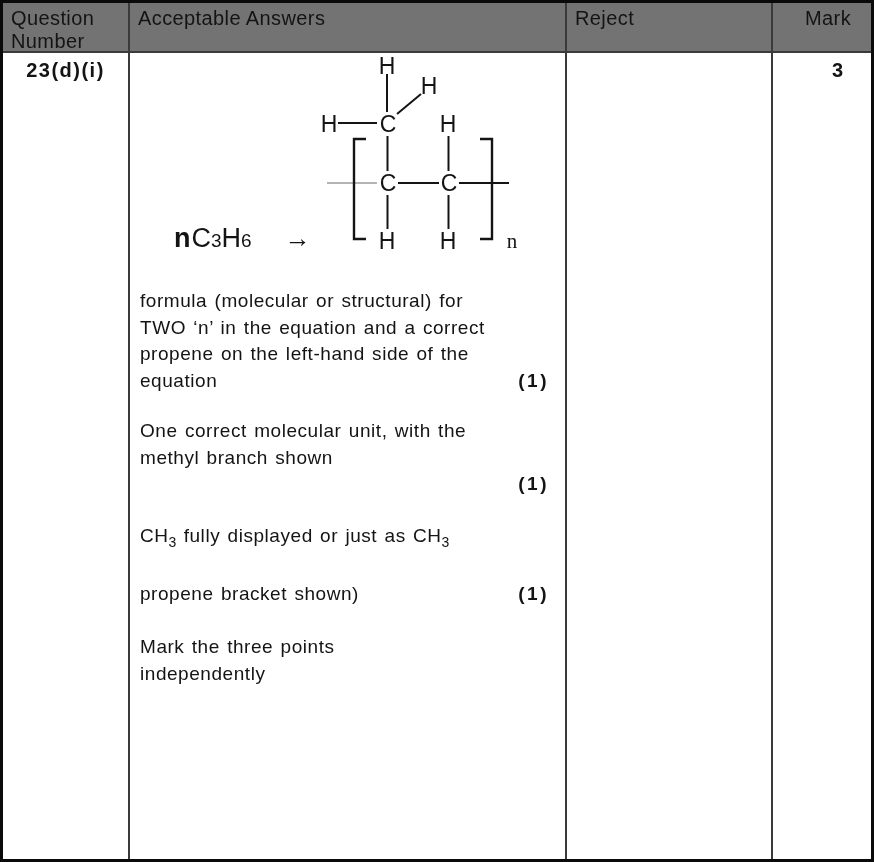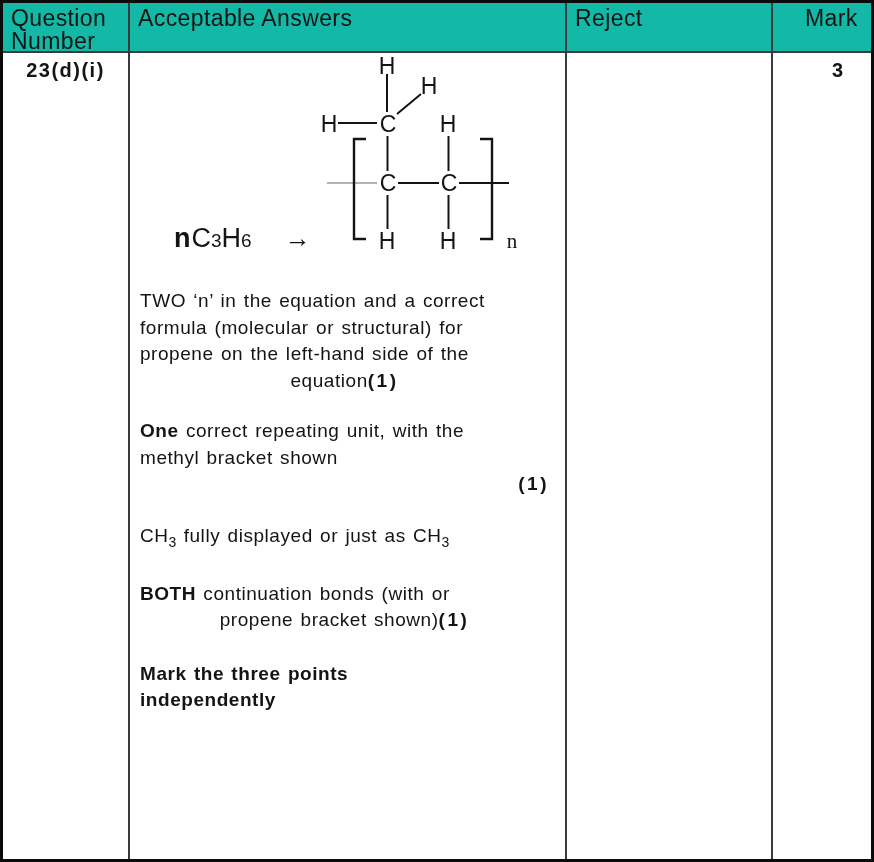--- a/index.html
+++ b/index.html
@@ -10,22 +10,22 @@
     background:#fff; border:3px solid #0a0a0a; overflow:hidden;
   }
   .grid {
     display:grid; width:100%; height:100%;
     grid-template-columns:127px 437px 206px auto;
     grid-template-rows:50px auto;
   }
   .cell { border-right:2px solid #3a3a3a; }
   .cell:nth-child(4n) { border-right:none;padding-left:32px; }
   .hcell {
-    background:#14b8a6; border-bottom:2px solid #3a3a3a;
-    font-size:23px; line-height:23px; padding:4px 8px; letter-spacing:0.4px;
+    background:#737373; border-bottom:2px solid #3a3a3a;
+    font-size:20px; line-height:23px; padding:4px 8px; letter-spacing:0.4px;
   }
   .body-cell { background:#fff; position:relative; }
   .qnum {
     font-weight:bold; font-size:20px; padding:6px 8px; letter-spacing:1.5px;text-align:center;
   }
   .mark-val {
     font-weight:bold; font-size:20px; text-align:center; padding-top:6px; letter-spacing:1px;
   }
   
   .equation {
@@ -41,23 +41,23 @@
     font-family:"Liberation Sans", sans-serif; font-size:23px; fill:#141414;
   }
   .structure text.rep-n { font-family:"Liberation Serif", serif; font-size:21px; }
   
   .answers-text {
     position:absolute; left:10px; top:235px; width:409px;
     font-size:19px; letter-spacing:0.55px; word-spacing:1.5px;
   }
   .para { margin:0 0 24px 0; }
   .line { line-height:26.5px; min-height:26.5px; }
-  .line.split { display:flex; justify-content:center; }
+  .line.split { display:flex; justify-content:space-between; }
   .line.right { text-align:right; }
-  .b { font-weight:bold; }
+  .b { font-weight:normal; }
   .pt-mark { font-weight:bold; letter-spacing:2.5px; }
   .answers-text sub { font-size:14px; letter-spacing:0; }
   .mb25 { margin-bottom:25px; } .mb26 { margin-bottom:26px; }
   .mb27 { margin-bottom:27px; } .mb23 { margin-bottom:23px; } .mb0 { margin-bottom:8px; }
 </style>
 </head>
 <body>
 
 <div class="page">
   <div class="grid">
@@ -102,50 +102,47 @@
         <text x="72" y="128" text-anchor="middle" dominant-baseline="central">C</text>
         <text x="133" y="128" text-anchor="middle" dominant-baseline="central">C</text>
         <text x="71" y="186" text-anchor="middle" dominant-baseline="central">H</text>
         <text x="132" y="186" text-anchor="middle" dominant-baseline="central">H</text>
         <text x="196" y="186" class="rep-n" text-anchor="middle" dominant-baseline="central">n</text>
       </svg>
 
       <div class="answers-text">
 
         <div class="para">
+          <div class="line">formula (molecular or structural) for</div>
           <div class="line">TWO ‘n’ in the equation and a correct</div>
-          <div class="line">formula (molecular or structural) for</div>
           <div class="line">propene on the left-hand side of the</div>
           <div class="line split">
             <span>equation</span>
             <span class="pt-mark">(1)</span>
           </div>
         </div>
 
         <div class="para mb25">
           <div class="line">
-            <span class="b">One</span><span> correct repeating unit, with the</span>
+            <span class="b">One</span><span> correct molecular unit, with the</span>
           </div>
-          <div class="line">methyl bracket shown</div>
+          <div class="line">methyl branch shown</div>
           <div class="line right">
             <span class="pt-mark">(1)</span>
           </div>
         </div>
 
 
         <div class="para mb26">
           <div class="line">
             <span>CH</span><sub>3</sub><span> fully displayed or just as CH</span><sub>3</sub>
           </div>
         </div>
 
         <div class="para mb27">
-          <div class="line">
-            <span class="b">BOTH</span><span> continuation bonds (with or</span>
-          </div>
           <div class="line split">
             <span>propene bracket shown)</span>
             <span class="pt-mark">(1)</span>
           </div>
         </div>
 
 
         <div class="para mb0 b">
           <div class="line">Mark the three points</div>
           <div class="line">independently</div>

